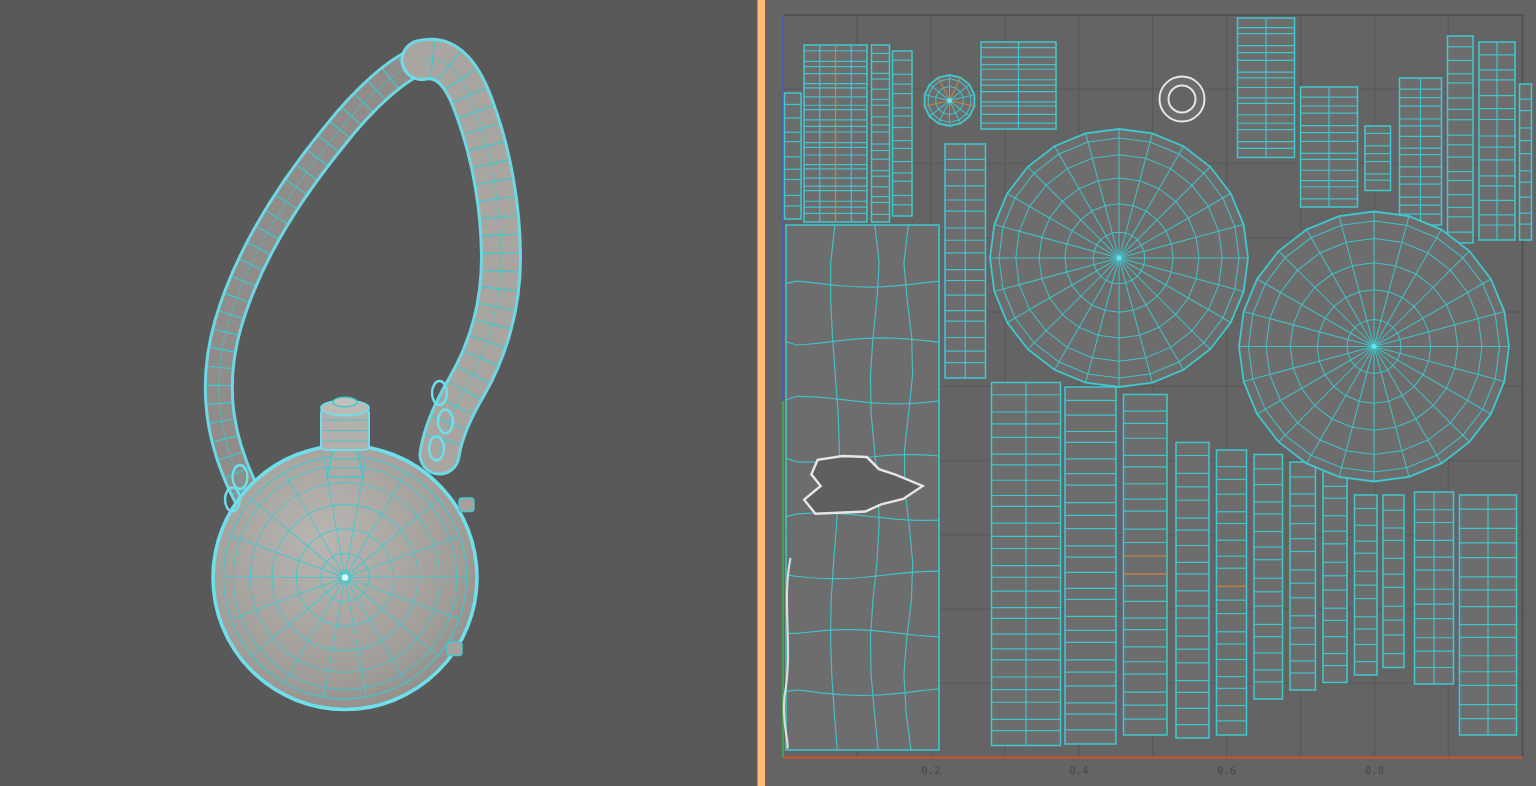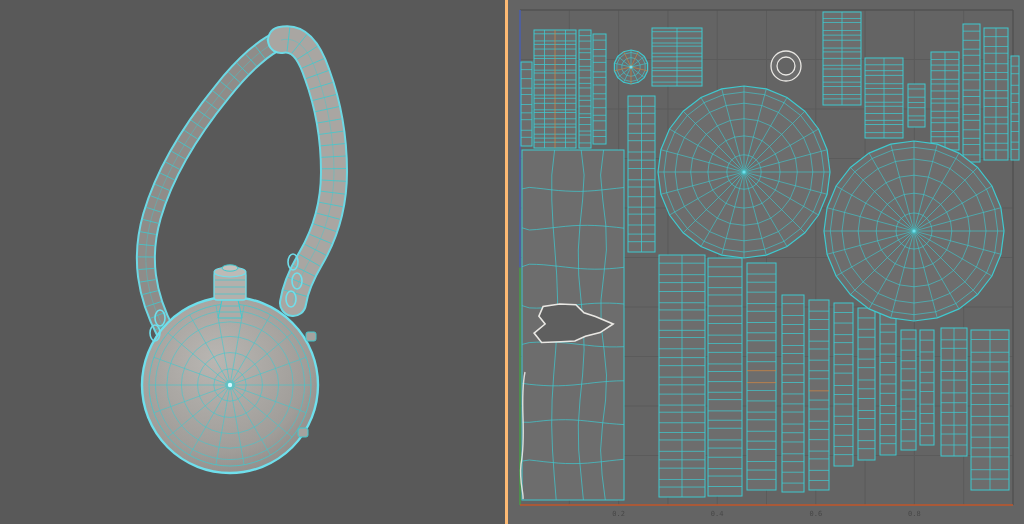--- a/index.html
+++ b/index.html
@@ -1,21 +1,21 @@
 <!DOCTYPE html>
 <html><head>
 <meta charset="utf-8">
 <style>
   * { margin:0; padding:0; box-sizing:border-box; }
   html,body { width:1024px; height:524px; background:#505050; overflow:hidden;
               font-family:"DejaVu Sans", sans-serif; }
   .app { position:relative; width:1024px; height:524px; }
   .vp { position:absolute; top:0; height:524px; }
   .vp-left  { left:0;   width:505px; background:#595959; }
-  .vp-right { left:505px; width:519px; background:#646464; border-left:3px solid #fdba74;text-align:center; }
+  .vp-right { left:505px; width:519px; background:#646464; border-left:5px solid #fdba74;text-align:center; }
   svg { display:block; }
   text { font-family:"DejaVu Sans Mono", monospace; }
 </style>
 </head>
 <body>
 
 <div class="app">
   <div class="vp vp-left">
     <svg id="svg3d" width="505" height="524" viewBox="0 0 505 524">
         <defs>

